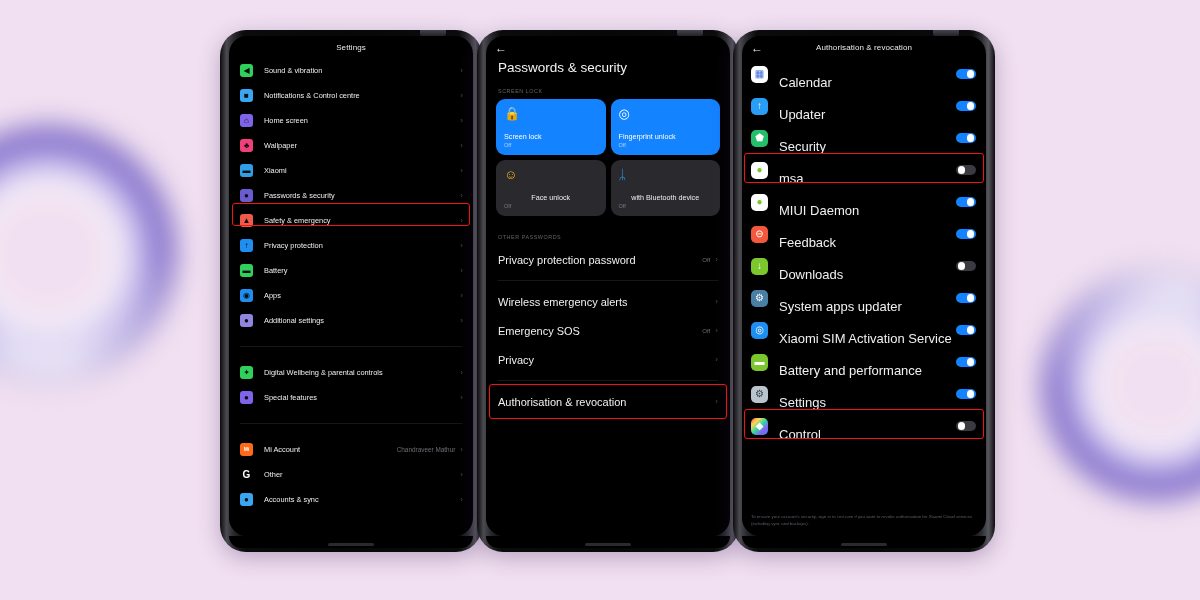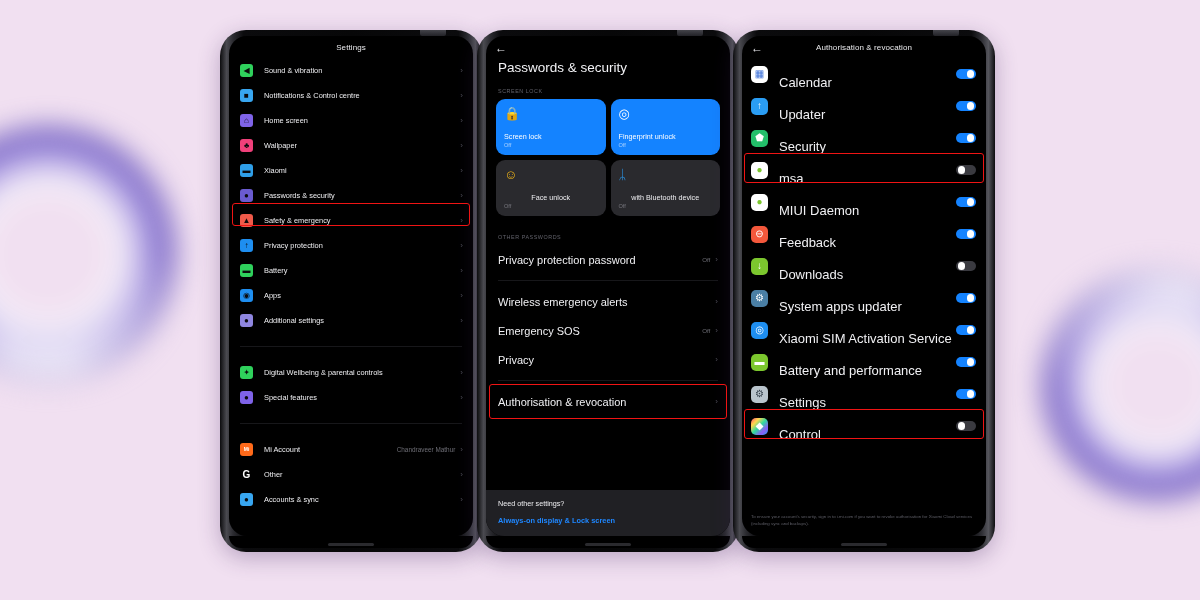--- a/index.html
+++ b/index.html
@@ -402,24 +402,20 @@
               <div class="row2">
                 <span class="lbl">Privacy</span>
                 <span class="chev">›</span>
               </div>
               <div class="divider" style="margin:6px 12px;"></div>
               <div class="row2" id="p2-hl-4">
                 <span class="lbl">Authorisation &amp; revocation</span>
                 <span class="chev">›</span>
               </div>
             </div>
-          <div class="p2-foot">
-            <div class="q">Need other settings?</div>
-            <div class="lnk">Always-on display &amp; Lock screen</div>
-          </div>
         <div class="hl" style="left: 3px; right: 3px; top: 348px; height: 35px;"></div>
           </div>
       </div>
       <div class="bottom-bar"></div>
       <div class="home-ind"></div>
     </div>
   </div>
 
   <div class="phone phone-3">
     <div class="reflection">

